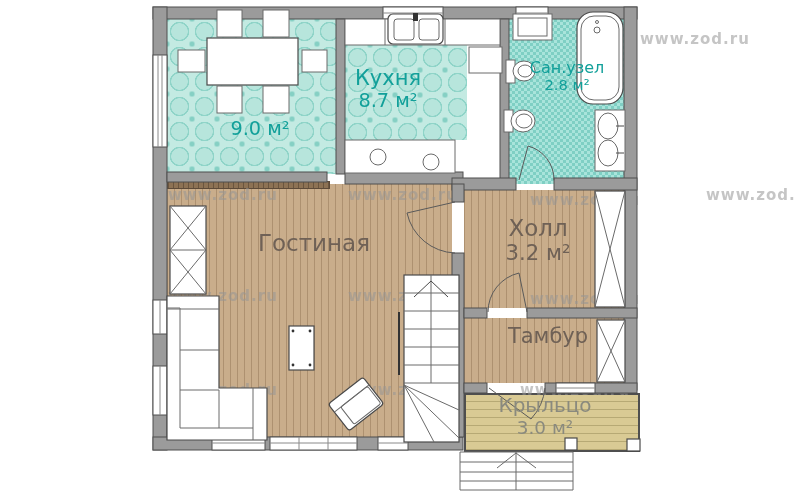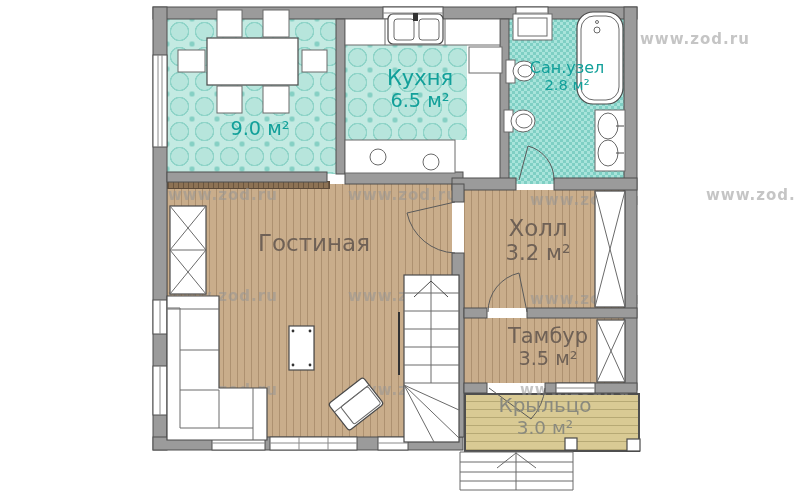--- a/index.html
+++ b/index.html
@@ -268,37 +268,36 @@
     <g>
       <path class="line" d="M460 452 H573 M460 462 H573 M460 472 H573 M460 481 H573 M460 490 H573"></path>
       <path class="line" d="M460 452 V490 M573 452 V490 M516 452 V490"></path>
       <path class="line" d="M497 468 L516 453 L536 468"></path>
     </g>
   </svg>
 
   <div class="room-label teal fs21" style="left:260px;top:118px">
     <span class="rarea">9.0 м²</span>
   </div>
-  <div class="room-label teal fs21" style="left:420px;top:66px">
+  <div class="room-label teal fs21" style="left:388px;top:66px">
     <span class="rname">Кухня</span>
-    <span class="rarea">6.5 м²</span>
+    <span class="rarea">8.7 м²</span>
   </div>
   <div class="room-label teal fs16" style="left:567px;top:59px">
     <span class="rname">Сан.узел</span>
     <span class="rarea">2.8 м²</span>
   </div>
   <div class="room-label brown fs23" style="left:314px;top:230px">
     <span class="rname">Гостиная</span>
   </div>
   <div class="room-label brown fs23" style="left:538px;top:215px">
     <span class="rname">Холл</span>
     <span class="rarea">3.2 м²</span>
   </div>
   <div class="room-label brown fs21" style="left:548px;top:324px">
     <span class="rname">Тамбур</span>
-    <span class="rarea">3.5 м²</span>
   </div>
   <div class="room-label graylbl fs20" style="left:545px;top:394px">
     <span class="rname">Крыльцо</span>
     <span class="rarea">3.0 м²</span>
   </div>
 
 </div>
 
 </body></html>

